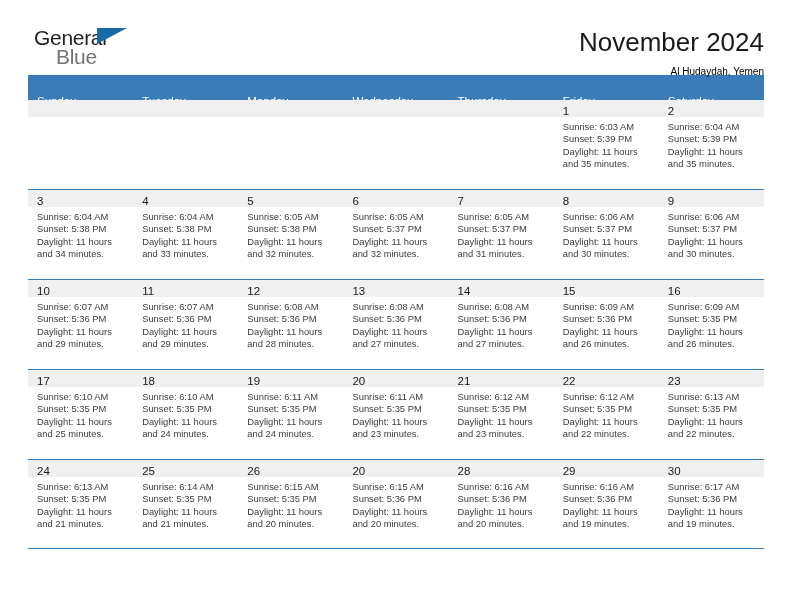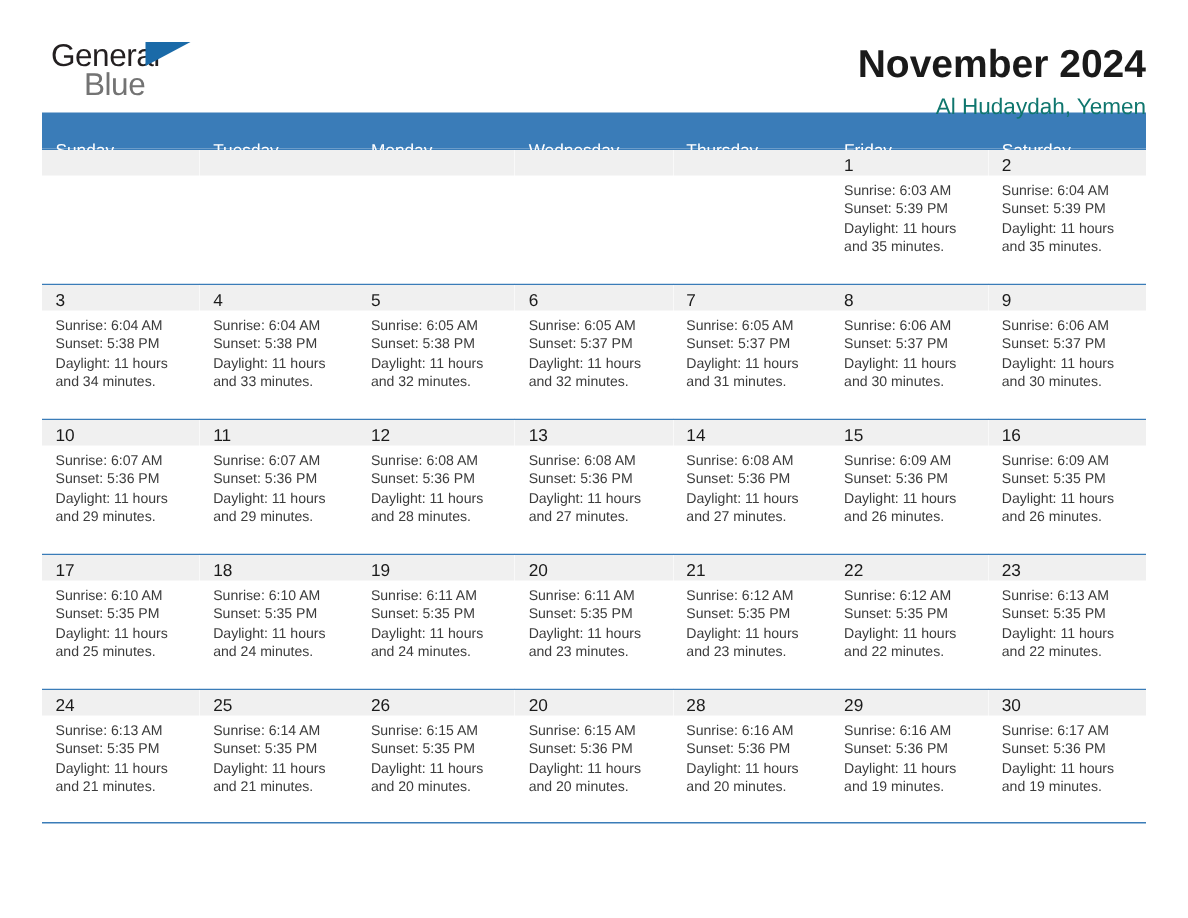--- a/index.html
+++ b/index.html
@@ -70,26 +70,26 @@
 
   .titles {
     text-align: right;
     flex: 0 0 auto;
     padding-top: 0px;
   }
   .cal-title {
     font-size: 26px;
     color: #1a1a1a;
     line-height: 32px;
-    font-weight: bold;
+    font-weight: normal;
     white-space: nowrap;
   }
   .cal-subtitle {
-    font-size: 15px;
-    color: #0f766e;
+    font-size: 10px;
+    color: #000000;
     line-height: 20px;
     margin-top: 4px;
     white-space: nowrap;
   }
 
   
   .calendar {
     width: 736px;
   }
 

